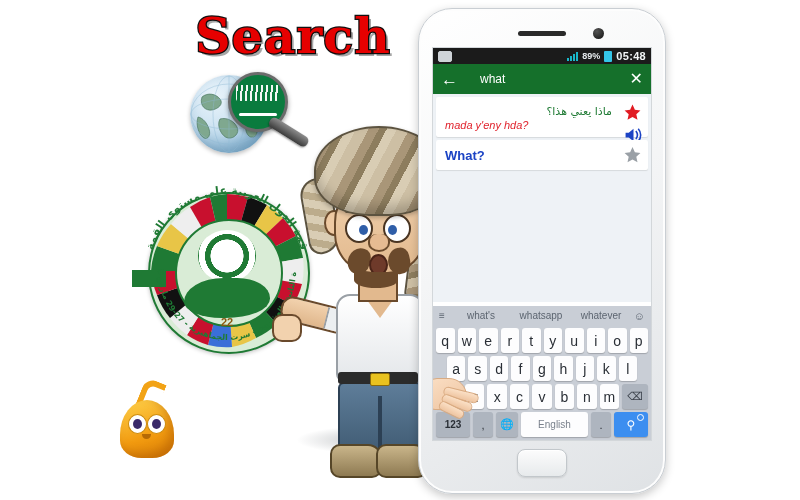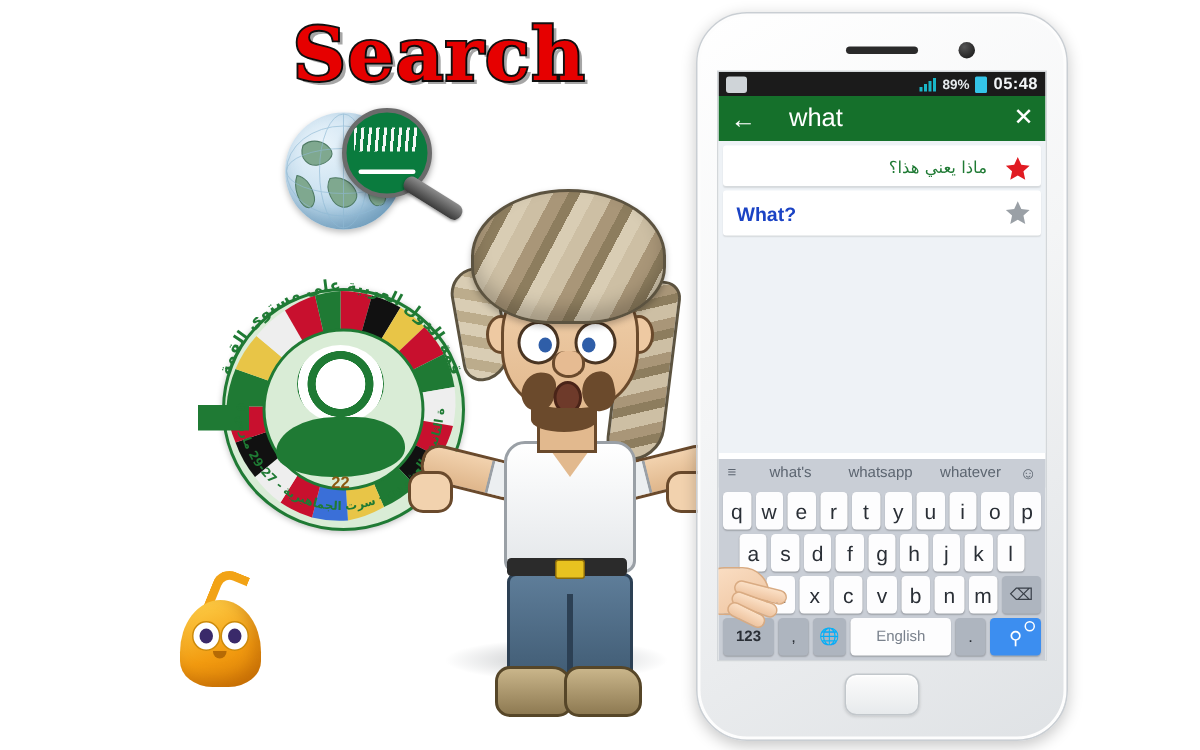--- a/index.html
+++ b/index.html
@@ -112,21 +112,21 @@
     background:linear-gradient(160deg,#ffd34d,#f29b10 60%,#d97d05);
     border-radius:50% 50% 40% 40%/60% 60% 30% 30%;box-shadow:inset -5px -5px 10px rgba(150,70,0,.35);}
   .mascot-ant{position:absolute;left:24px;top:2px;width:16px;height:24px;
     border:6px solid #f2a316;border-bottom:none;border-right:none;border-radius:12px 0 0 0;transform:rotate(22deg);}
   .m-eye{position:absolute;top:36px;width:17px;height:18px;border-radius:50%;background:#fff;border:1px solid #cc8a0a;}
   .m-eye.l{left:12px;} .m-eye.r{left:31px;}
   .m-pup{position:absolute;left:4px;top:4px;width:9px;height:10px;border-radius:50%;background:#3a2a6a;}
   .m-mouth{position:absolute;left:26px;top:56px;width:9px;height:5px;border-radius:0 0 8px 8px;background:#b56a05;}
 
   
-  .phone{position:absolute;left:464px;top:8px;width:246px;height:484px;border-radius:34px;
+  .phone{position:absolute;left:418px;top:8px;width:246px;height:484px;border-radius:34px;
     background:linear-gradient(150deg,#ffffff 0%,#f4f5f6 45%,#dfe2e5 100%);
     border:1px solid #c9ced3;box-shadow:0 3px 10px rgba(0,0,0,.22), inset 0 0 0 2px #fdfdfd;}
   .speaker{position:absolute;left:50%;top:22px;transform:translateX(-50%);width:48px;height:5px;border-radius:3px;background:#2a2a2a;}
   .camera{position:absolute;left:174px;top:19px;width:11px;height:11px;border-radius:50%;
     background:radial-gradient(circle at 35% 30%,#555,#111);}
   .screen{position:absolute;left:13px;top:38px;width:218px;height:392px;background:#ffffff;overflow:hidden;
     border:1px solid #d3d7da;}
   .homebtn{position:absolute;left:50%;bottom:16px;transform:translateX(-50%);width:48px;height:26px;
     border-radius:8px;background:linear-gradient(180deg,#fcfcfc,#e7eaec);border:1px solid #c2c7cb;
     box-shadow:inset 0 1px 1px #fff,0 1px 2px rgba(0,0,0,.12);}
@@ -140,21 +140,21 @@
   .sig{display:flex;align-items:flex-end;gap:1px;height:10px;}
   .sig i{display:block;width:2px;background:#19b7c9;}
   .sig i:nth-child(1){height:3px}.sig i:nth-child(2){height:5px}.sig i:nth-child(3){height:7px}.sig i:nth-child(4){height:9px}
   .batt{width:8px;height:11px;background:#34c5e8;border-radius:1px;}
   .sb-txt{font-size:9px;color:#e6eaed;font-weight:bold;}
   .sb-time{font-size:11px;color:#f2f5f7;font-weight:bold;letter-spacing:.3px;}
 
   
   .appbar{height:30px;background:#15702b;display:flex;align-items:center;padding:0 8px;gap:10px;}
   .appbar .back{color:#fff;font-size:17px;line-height:1;}
-  .appbar .q{flex:1;color:#ffffff;font-size:17px;padding-left:12px;}
+  .appbar .q{flex:1;color:#ffffff;font-size:12px;padding-left:12px;}
   .appbar .x{color:#fff;font-size:16px;line-height:1;}
 
   
   .list{height:208px;background:#eef2f6;overflow:hidden;}
   .card{background:#fff;margin:3px 3px 0 3px;border-radius:2px;position:relative;
     box-shadow:0 1px 1px rgba(0,0,0,.10);}
   .card.first{padding:6px 34px 6px 9px;}
   .card.row{height:30px;display:flex;align-items:center;padding:0 34px 0 9px;}
   .en{color:#1b43c4;font-size:13px;font-weight:bold;}
   .ar{color:#1f7a34;font-size:11px;text-align:right;direction:rtl;margin-top:2px;padding-right:2px;
@@ -356,20 +356,21 @@
       <div class="appbar">
         <span class="back">←</span>
         <span class="q">what</span>
         <span class="x">✕</span>
       </div>
 
       <div class="list">
 
         <div class="card first">
           <div class="ar">ماذا يعني هذا؟</div>
+          <div class="tr">mada y'eny hda?</div>
           <svg class="star top" viewBox="0 0 24 24">
             <path d="M12 2l3 6.6 7 .8-5.2 4.8 1.5 7L12 17.6 5.7 21.2l1.5-7L2 9.4l7-.8z" fill="#e11b22"></path>
           </svg>
           <svg class="spk" viewBox="0 0 24 20">
             <path d="M2 7h4l6-5v16l-6-5H2z" fill="#1b43c4"></path>
             <path d="M15 5a8 8 0 0 1 0 10" stroke="#1b43c4" stroke-width="2" fill="none"></path>
             <path d="M18 2a12 12 0 0 1 0 16" stroke="#1b43c4" stroke-width="2" fill="none"></path>
           </svg>
         </div>
 

